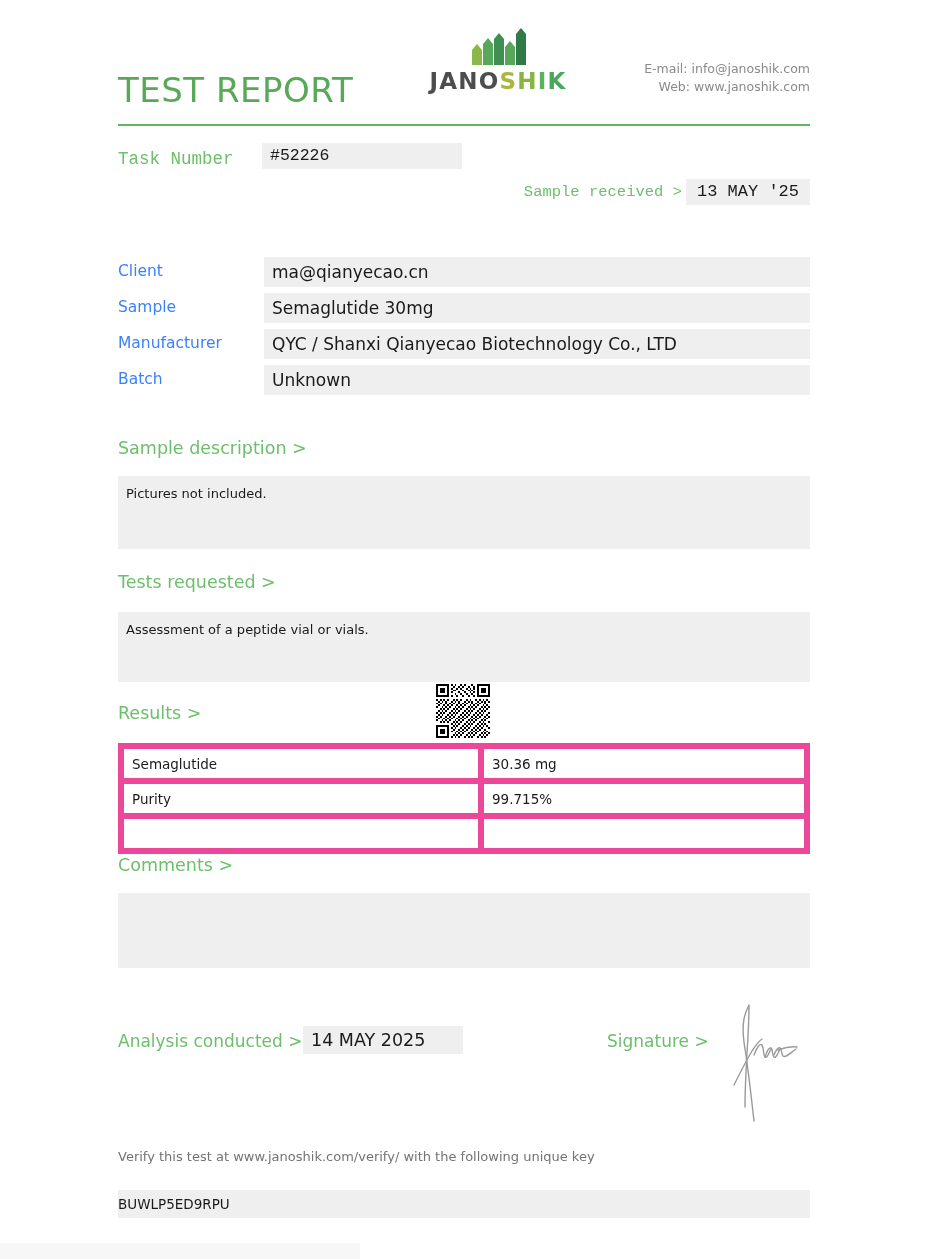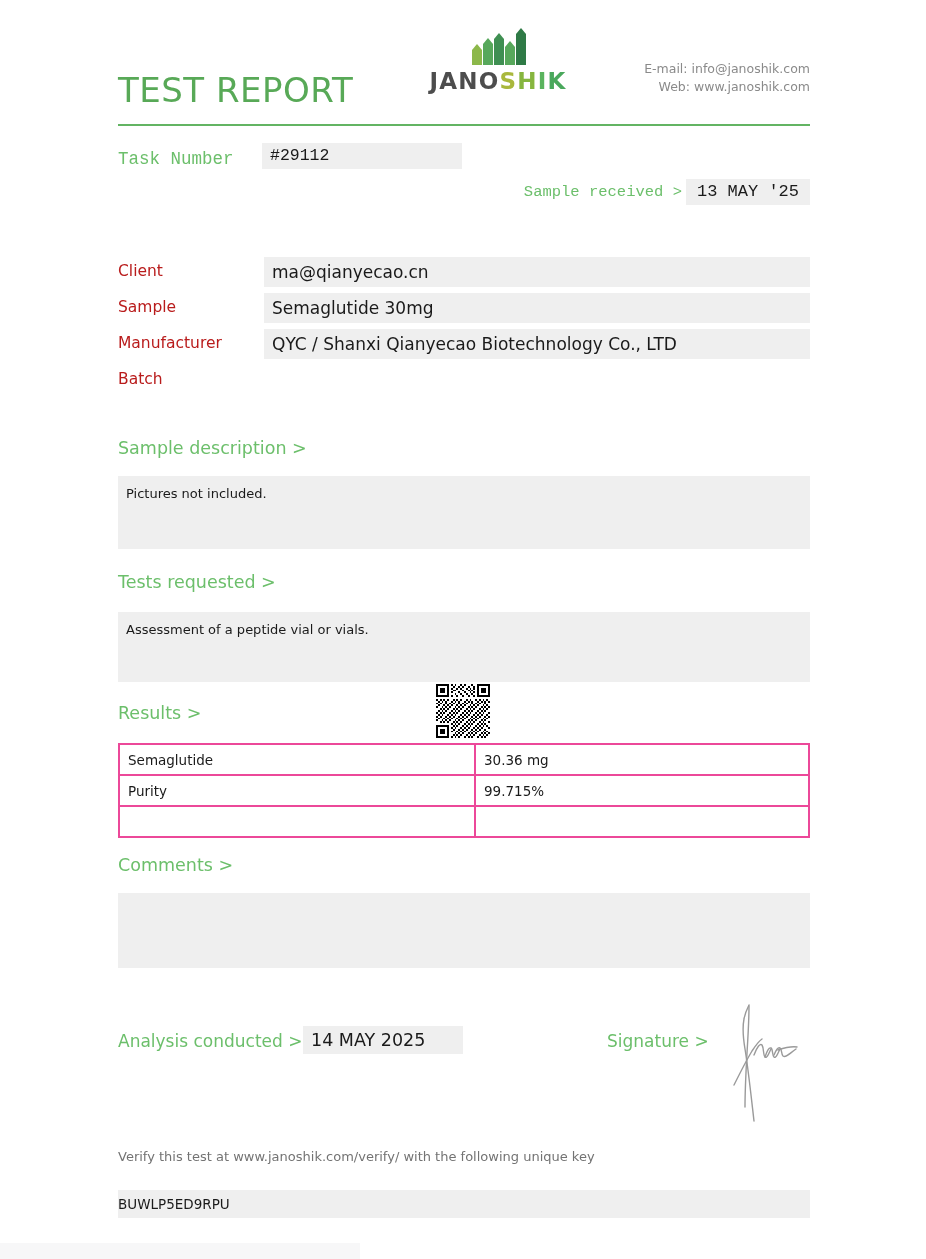--- a/index.html
+++ b/index.html
@@ -163,21 +163,21 @@
   }
   .field-row {
     position: relative;
     height: 30px;
     margin-bottom: 6px;
   }
   .field-label {
     position: absolute;
     left: 0;
     top: 5px;
-    color: #b91c1c;
+    color: #3b82f6;
     font-size: 15.5px;
     white-space: nowrap;
   }
   .field-value {
     position: absolute;
     left: 146px;
     top: 0;
     right: 0;
     height: 30px;
     background: #efefef;
@@ -229,21 +229,21 @@
   
   .results-table {
     position: absolute;
     left: 118px;
     top: 743px;
     width: 692px;
     border-collapse: collapse;
     table-layout: fixed;
   }
   .results-table td {
-    border: 2px solid #ec4899;
+    border: 6px solid #ec4899;
     height: 29px;
     font-size: 13.5px;
     color: #1a1a1a;
     padding: 0 0 0 8px;
     background: #ffffff;
   }
   .results-table td.col-name { width: 346px; }
 
   
   .analysis-label {
@@ -331,21 +331,21 @@
     <div class="contact">
       <div>E-mail: info@janoshik.com</div>
       <div>Web: www.janoshik.com</div>
     </div>
   </div>
 
   <div class="rule"></div>
 
   <div class="task-row">
     <div class="task-label">Task Number</div>
-    <div class="task-value">#29112</div>
+    <div class="task-value">#52226</div>
 
 
     <div class="date-line two">
       <div class="date-label">Sample received &gt;</div>
       <div class="date-value">13 MAY '25</div>
     </div>
   </div>
 
   <div class="fields">
     <div class="field-row">
@@ -355,20 +355,21 @@
     <div class="field-row">
       <div class="field-label">Sample</div>
       <div class="field-value">Semaglutide 30mg</div>
     </div>
     <div class="field-row">
       <div class="field-label">Manufacturer</div>
       <div class="field-value">QYC / Shanxi Qianyecao Biotechnology Co., LTD</div>
     </div>
     <div class="field-row">
       <div class="field-label">Batch</div>
+      <div class="field-value">Unknown</div>
     </div>
   </div>
 
   <div class="section-head" id="sample-desc-head">Sample description &gt;</div>
   <div class="section-box" id="sample-desc-box">Pictures not included.</div>
 
   <div class="section-head" id="tests-head">Tests requested &gt;</div>
   <div class="section-box" id="tests-box">Assessment of a peptide vial or vials.</div>
 
   <div class="section-head" id="results-head">Results &gt;</div>

